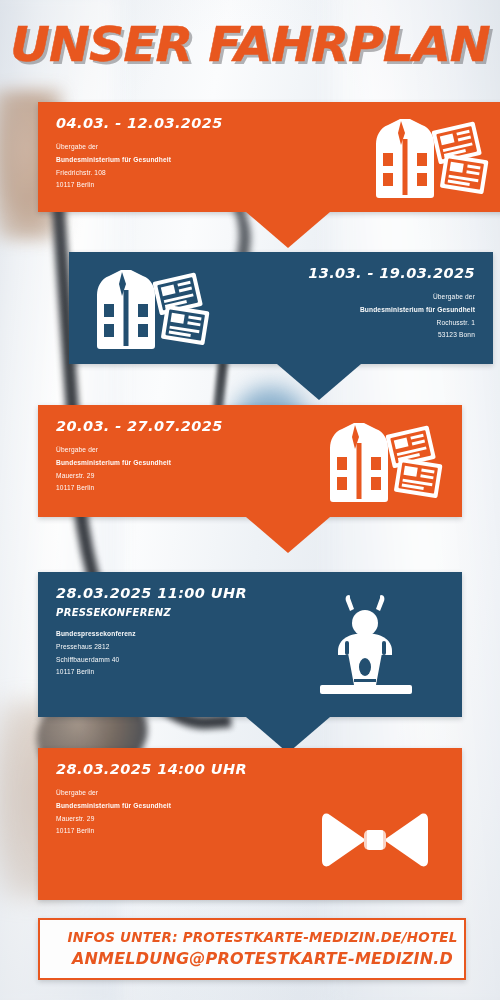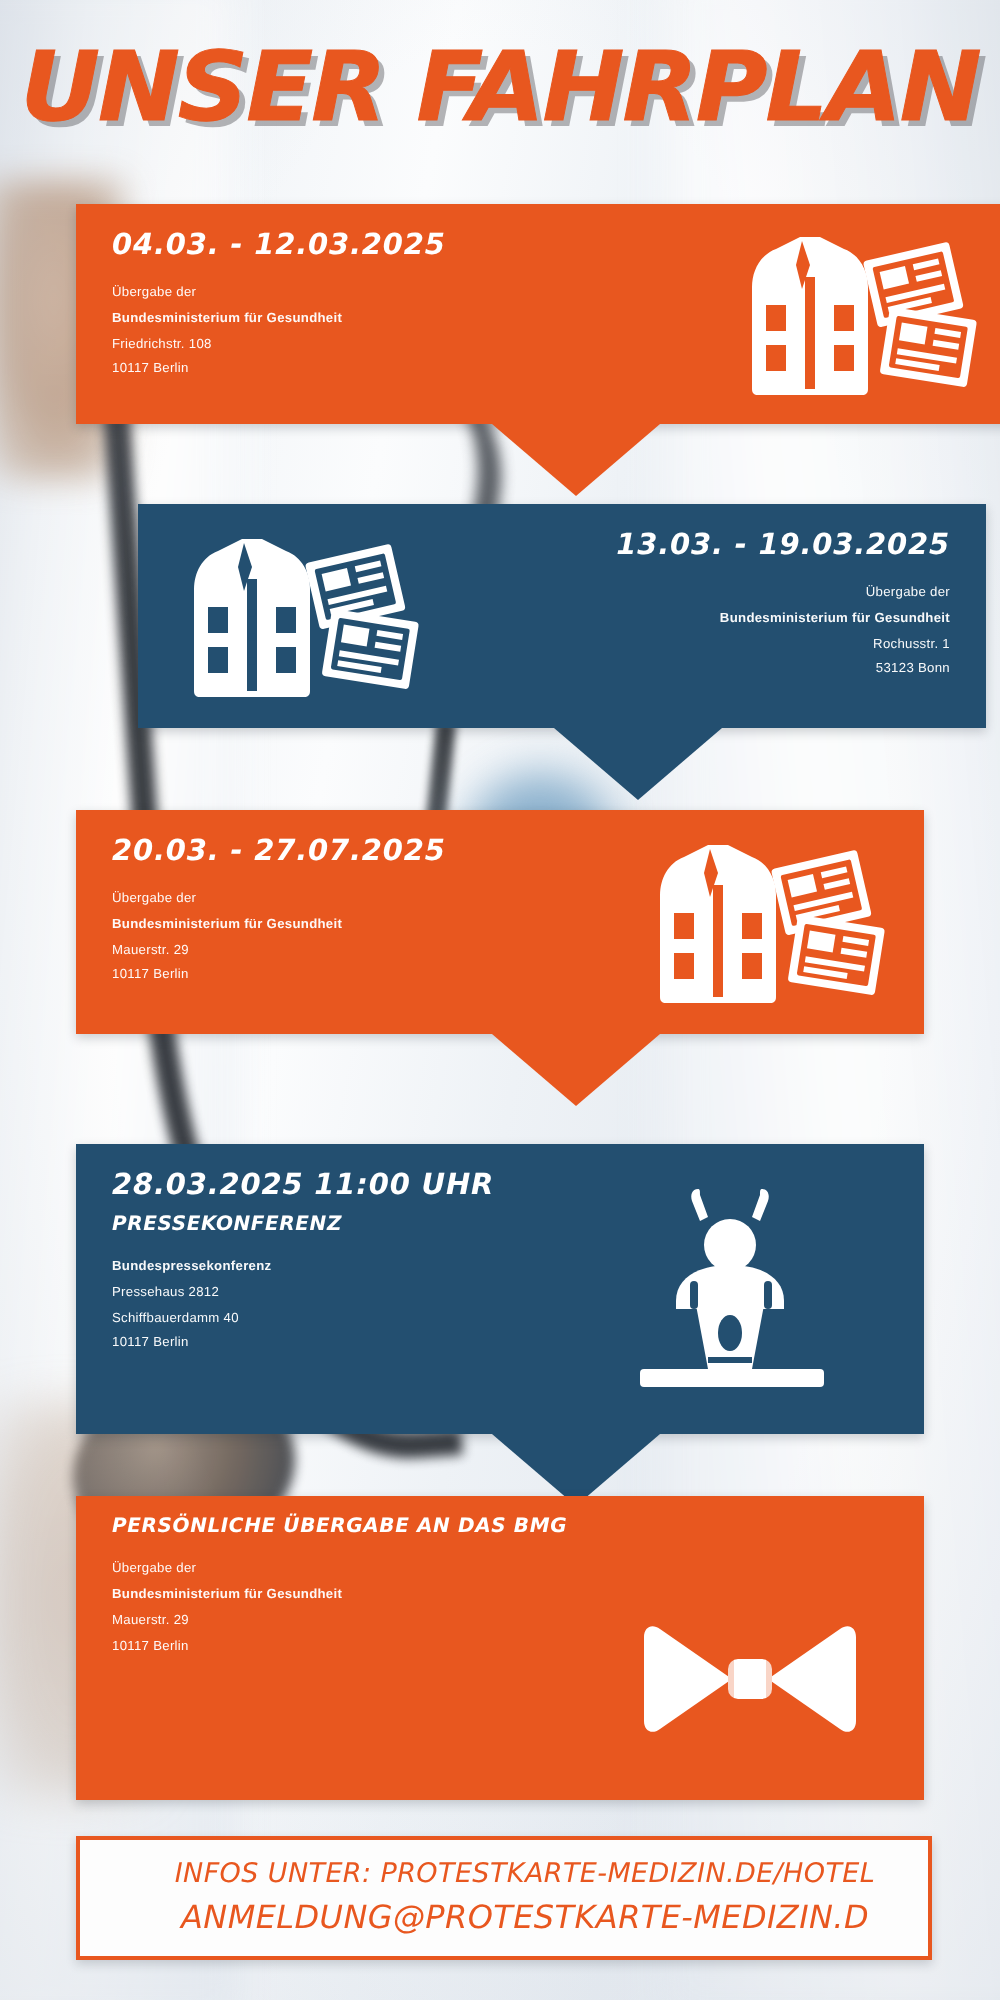--- a/index.html
+++ b/index.html
@@ -122,21 +122,21 @@
 
   
   .footer{
     position:absolute;left:38px;top:918px;width:424px;height:58px;z-index:3;
     background:#fdfdfd;border:2px solid #E8571F;
     display:flex;flex-direction:column;align-items:center;justify-content:center;
     box-shadow:0 2px 5px rgba(40,50,60,.2);
   }
   .foot-line{
     font-family:"DejaVu Sans", sans-serif;
-    font-weight:normal;font-style:italic;font-size:13.5px;letter-spacing:.2px;
+    font-weight:bold;font-style:italic;font-size:13.5px;letter-spacing:.2px;
     color:#E8571F;white-space:nowrap;line-height:1.45;margin-left:21px;
   }
   .foot-line.two{font-size:16px;}
 </style>
 </head>
 <body>
 
 <div id="bg">
   <div class="wash"></div>
   <div class="coatL"></div>
@@ -344,21 +344,21 @@
         </g>
       </svg>
     </div>
   </div>
 </div>
 
 <div class="block" style="left:38px;top:748px;width:424px;height:152px;">
   <div class="panel orange">
 
     <div class="txt left">
-      <div class="subhead">PERSÖNLICHE ÜBERGABE AN DAS BMG</div>
+      <div class="date">28.03.2025 14:00 UHR</div>
       <div class="line">Übergabe der</div>
       <div class="line b">Bundesministerium für Gesundheit</div>
       <div class="line">Mauerstr. 29</div>
       <div class="line">10117 Berlin</div>
     </div>
 
     <div class="icon right" style="right:28px;top:62%;">
       <svg width="118" height="70" viewBox="0 0 118 70">
         <g fill="#ffffff">
           <path d="M50 35 L14 10 C10 7 6 9 6 14 L6 56 C6 61 10 63 14 60 L50 35 Z"></path>

